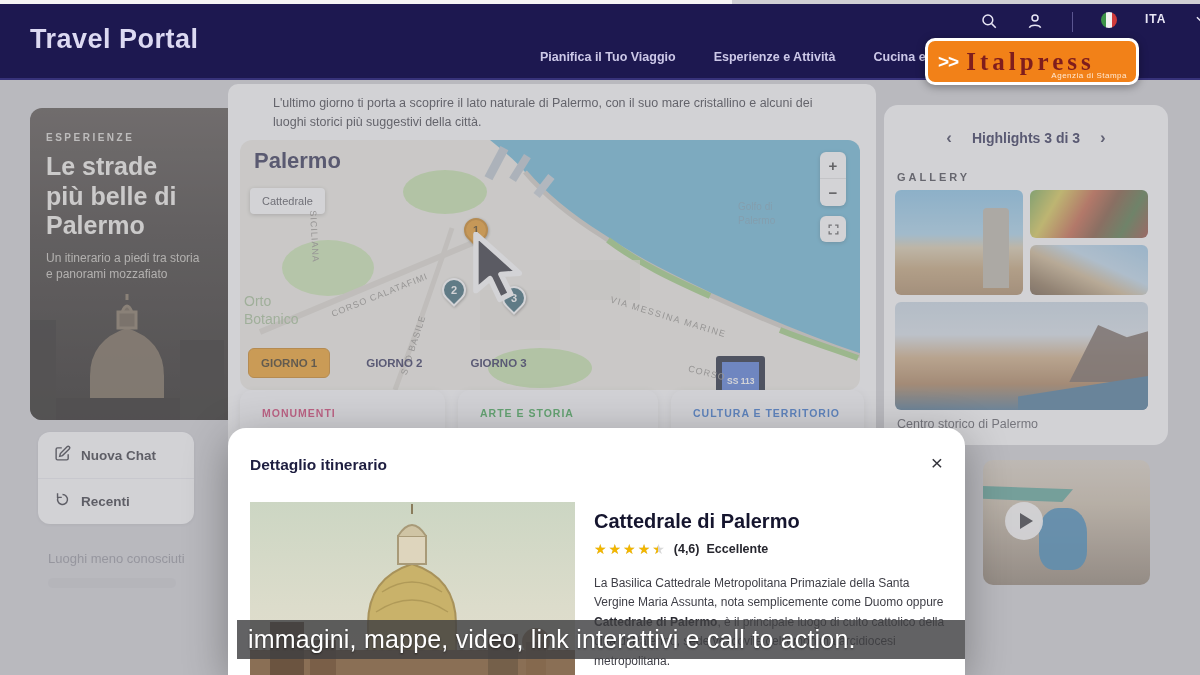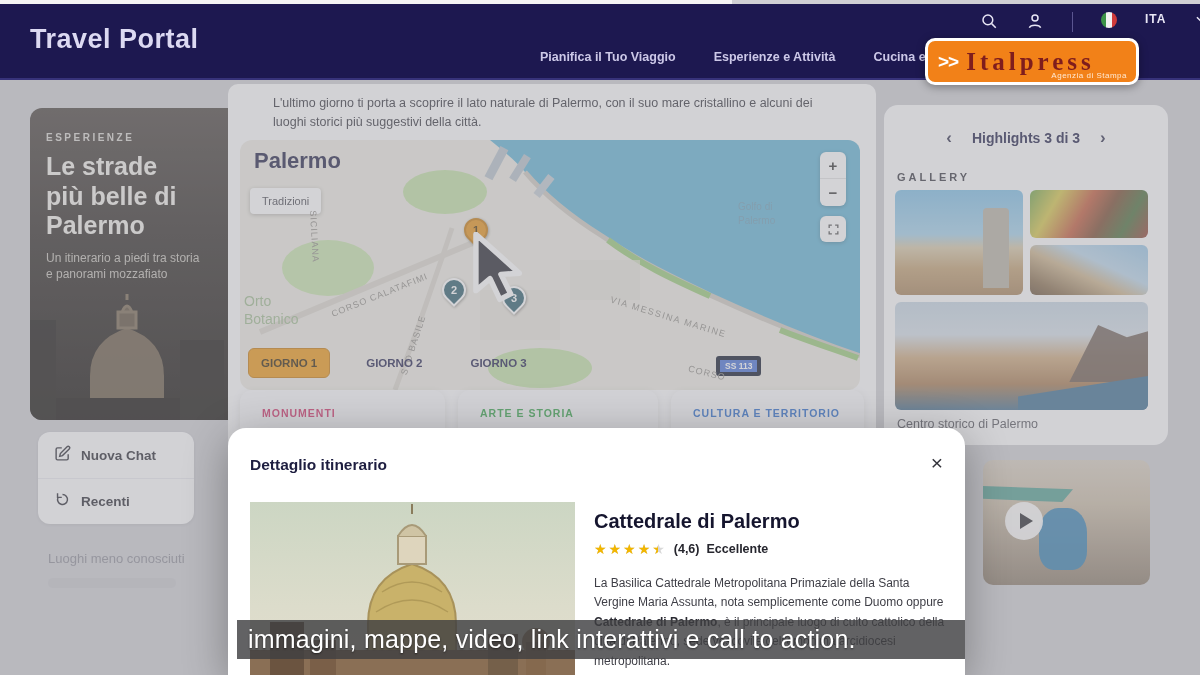--- a/index.html
+++ b/index.html
@@ -57,22 +57,22 @@
   .map-title { position:absolute; left:14px; top:8px; font-size:22px; font-weight:bold; color:#232347; }
   .map-directions { position:absolute; left:10px; top:48px; background:#fff; border-radius:4px; padding:7px 12px;
                     font-size:11px; color:#4a4a52; box-shadow:0 1px 4px rgba(0,0,0,.25); cursor:pointer; }
   .zoom-box { position:absolute; right:14px; top:12px; width:26px; background:#fff; border-radius:6px; box-shadow:0 1px 4px rgba(0,0,0,.25);
               display:flex; flex-direction:column; align-items:center; }
   .zoom-btn { width:26px; height:27px; display:flex; align-items:center; justify-content:center; font-size:15px; font-weight:bold; color:#333; cursor:pointer; }
   .zoom-btn:first-child { border-bottom:1px solid #e4e4e4; }
   .expand-btn { position:absolute; right:14px; top:76px; width:26px; height:26px; background:#fff; border-radius:6px;
                 box-shadow:0 1px 4px rgba(0,0,0,.25); display:flex; align-items:center; justify-content:center; cursor:pointer; }
   .sea-label { position:absolute; left:498px; top:60px; width:60px; font-size:10px; line-height:1.35; color:#6f9fb6; }
-  .road-badge { position:absolute; left:476px; top:216px; background:#4a74d8; border:4px solid #0f172a; border-radius:3px;
-                color:#fff; font-size:8.5px; font-weight:bold; padding:1px 5px; }
+  .road-badge { position:absolute; left:476px; top:216px; background:#4a74d8; border:6px solid #0f172a; border-radius:3px;
+                color:#fff; font-size:8.5px; font-weight:bold; padding:14px 5px; }
   .street { position:absolute; font-size:9px; letter-spacing:1px; color:#918e88; white-space:nowrap; }
   .st-calatafimi { left:88px; top:150px; transform:rotate(-22deg); }
   .st-messina { left:368px; top:172px; transform:rotate(17deg); letter-spacing:1.5px; }
   .st-siciliana { left:78px; top:70px; transform:rotate(87deg); transform-origin:left top; }
   .st-basile { left:142px; top:200px; transform:rotate(-72deg); }
   .st-corso { left:448px; top:228px; transform:rotate(14deg); }
   .park-label { position:absolute; left:4px; top:152px; width:46px; font-size:14px; line-height:1.3; color:#a2bd92; }
 
   .pin { position:absolute; width:24px; height:24px; border-radius:50% 50% 50% 0; transform:rotate(-45deg);
          display:flex; align-items:center; justify-content:center; box-shadow:0 1px 3px rgba(0,0,0,.4); cursor:pointer; }
@@ -240,21 +240,21 @@
       <path d="M368 100 C400 124 430 138 470 156" stroke="#9ccc7a" stroke-width="6" fill="none"></path>
       <path d="M540 190 C565 200 590 208 618 218" stroke="#9ccc7a" stroke-width="6" fill="none"></path>
       <rect x="252" y="6" width="9" height="34" fill="#b9c4cc" transform="rotate(28 256 23)"></rect>
       <rect x="276" y="14" width="8" height="28" fill="#b9c4cc" transform="rotate(32 280 28)"></rect>
       <rect x="300" y="34" width="8" height="24" fill="#c4cdd4" transform="rotate(38 304 46)"></rect>
       <rect x="330" y="120" width="70" height="40" fill="#e6e2d8" opacity=".7"></rect>
       <rect x="240" y="150" width="80" height="50" fill="#e6e2d8" opacity=".6"></rect>
     </svg>
 
     <div class="map-title">Palermo</div>
-    <div class="map-directions">Tradizioni</div>
+    <div class="map-directions">Cattedrale</div>
 
     <div class="zoom-box">
       <div class="zoom-btn">+</div>
       <div class="zoom-btn">−</div>
     </div>
     <div class="expand-btn">
       <svg width="13" height="13" viewBox="0 0 24 24" fill="none" stroke="#555" stroke-width="2.5">
         <path d="M4 9V4h5M15 4h5v5M20 15v5h-5M9 20H4v-5"></path>
       </svg>
     </div>

